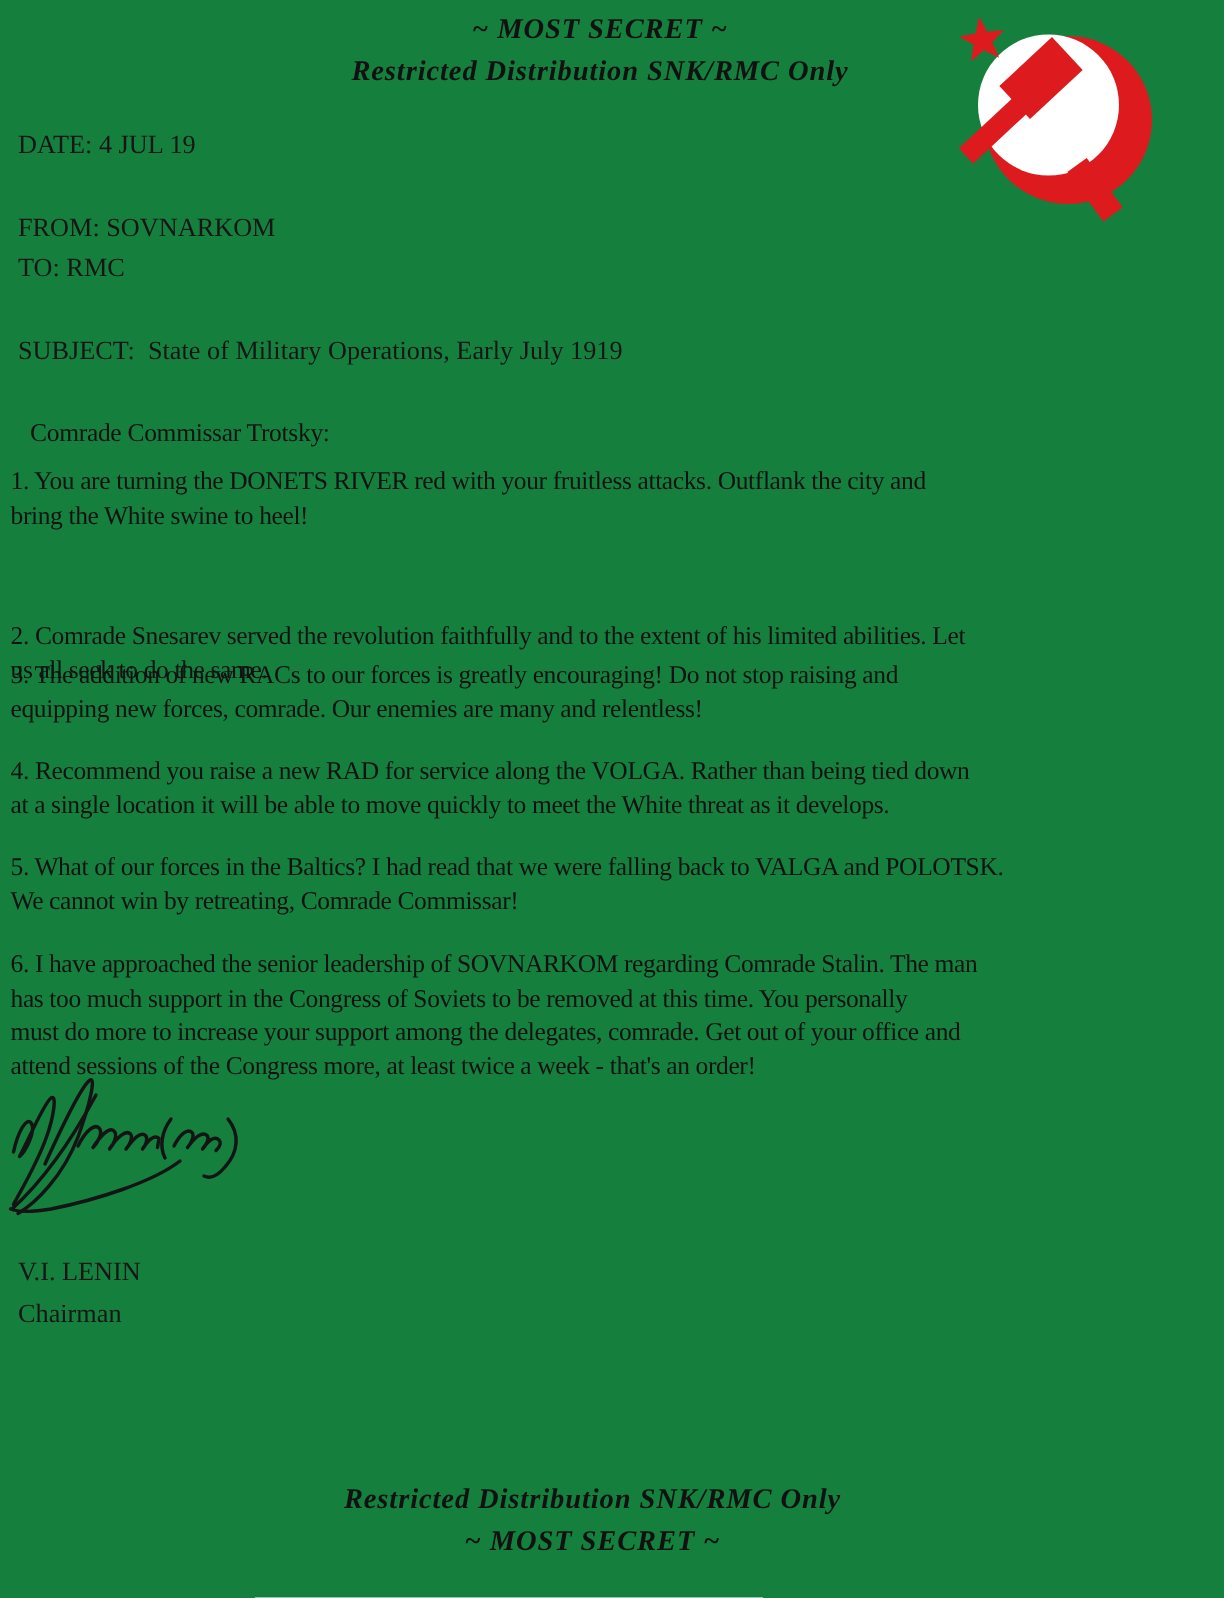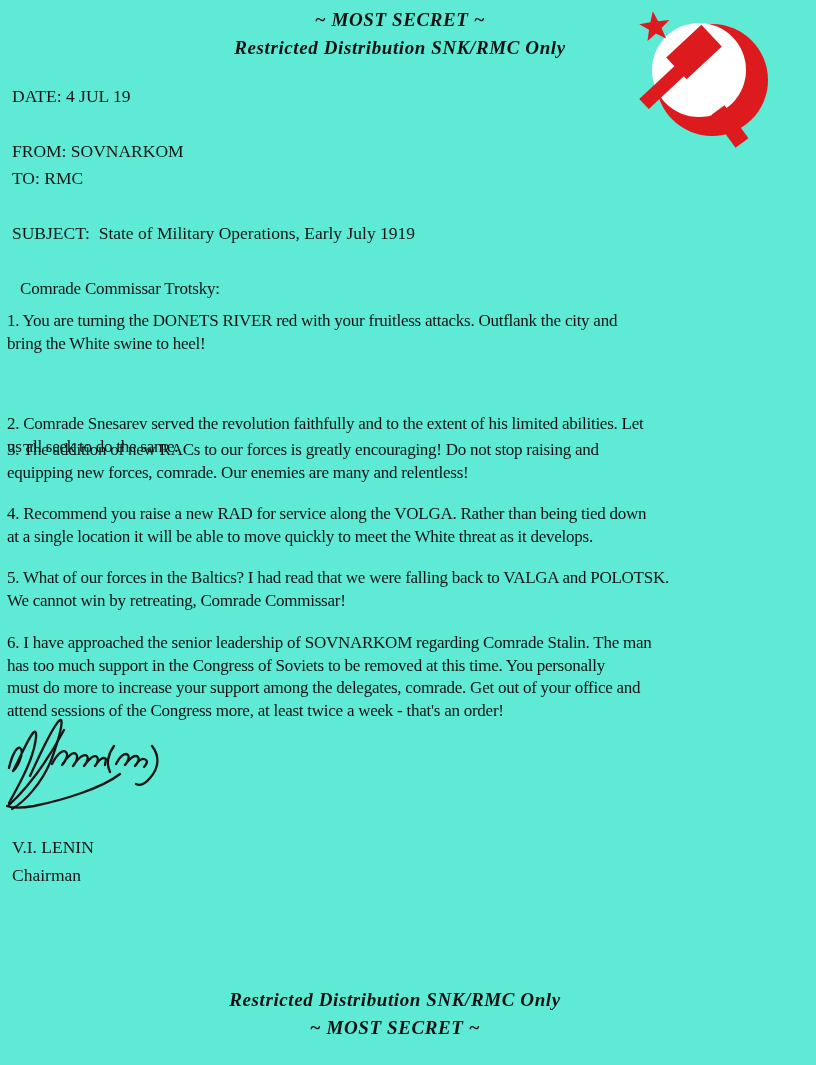--- a/index.html
+++ b/index.html
@@ -4,21 +4,21 @@
 <style>
   html, body {
     margin: 0;
     padding: 0;
     background: #ffffff;
   }
   .page {
     position: relative;
     width: 816px;
     height: 1065px;
-    background: #5eead4;
+    background: #15803d;
     overflow: hidden;
     font-family: "Liberation Serif", serif;
     color: #1a1a1a;
   }
   .abs { position: absolute; }
   .banner {
     left: 0;
     width: 800px;
     text-align: center;
     font-weight: bold;

